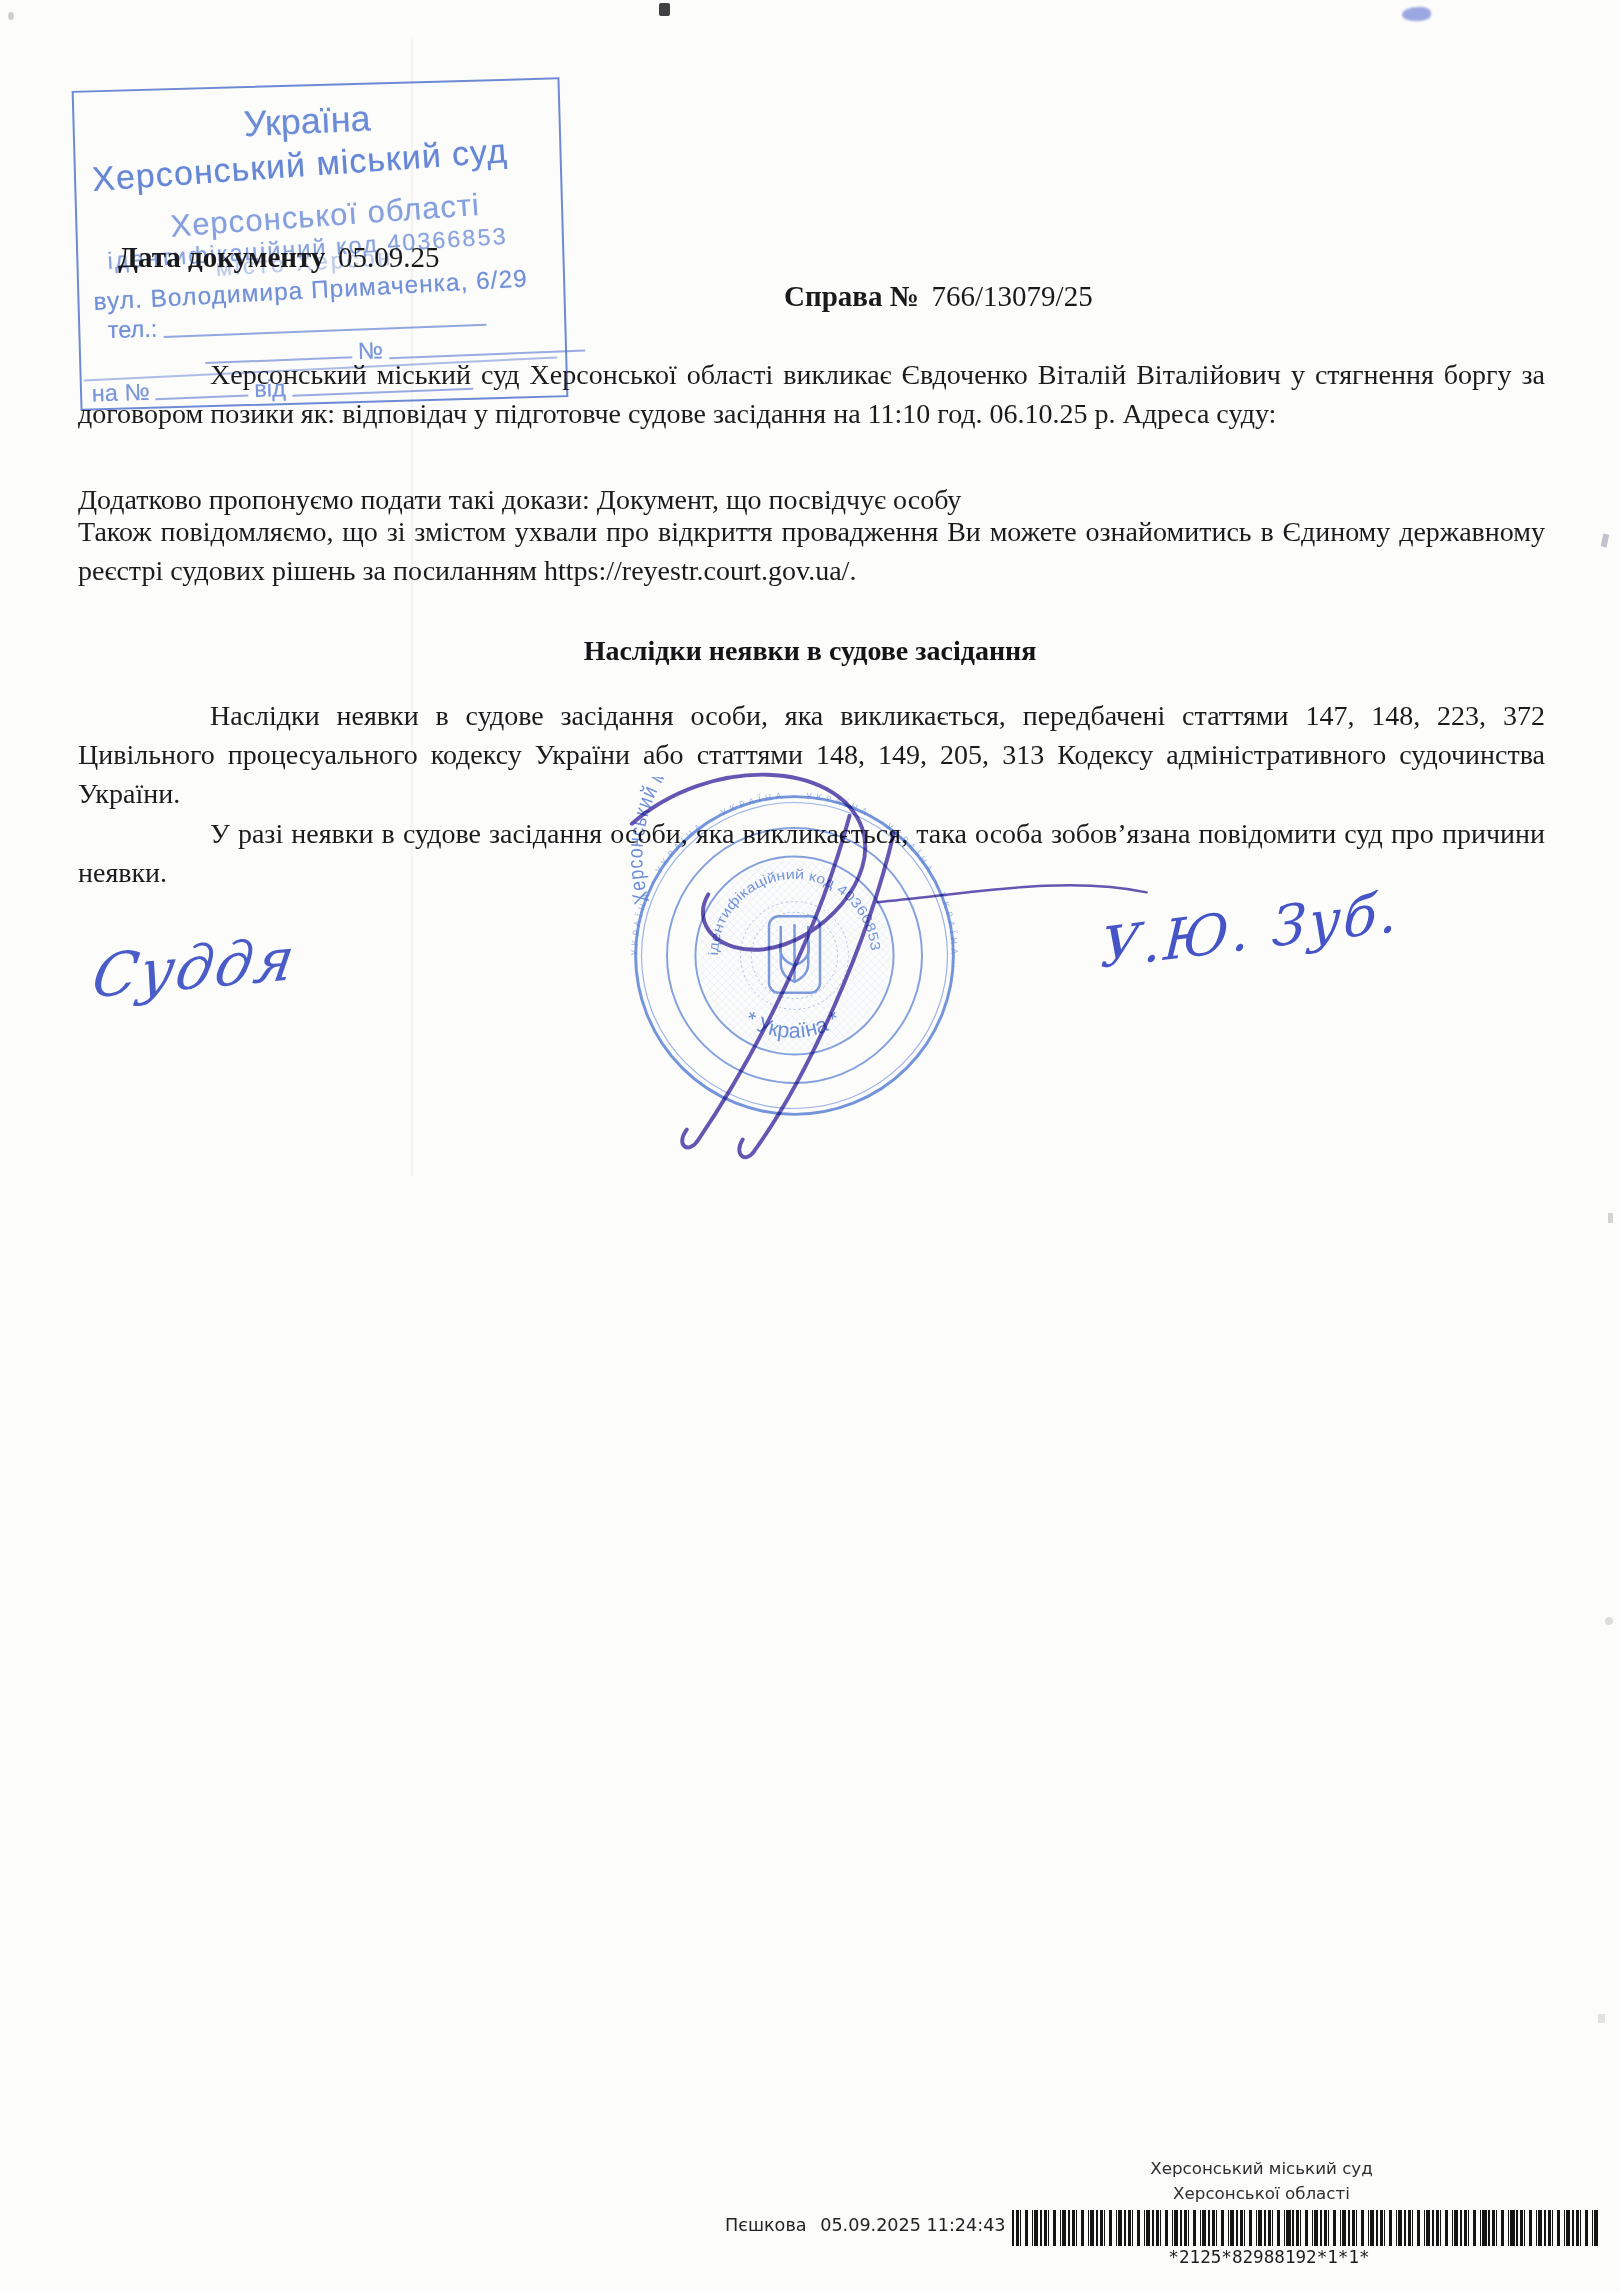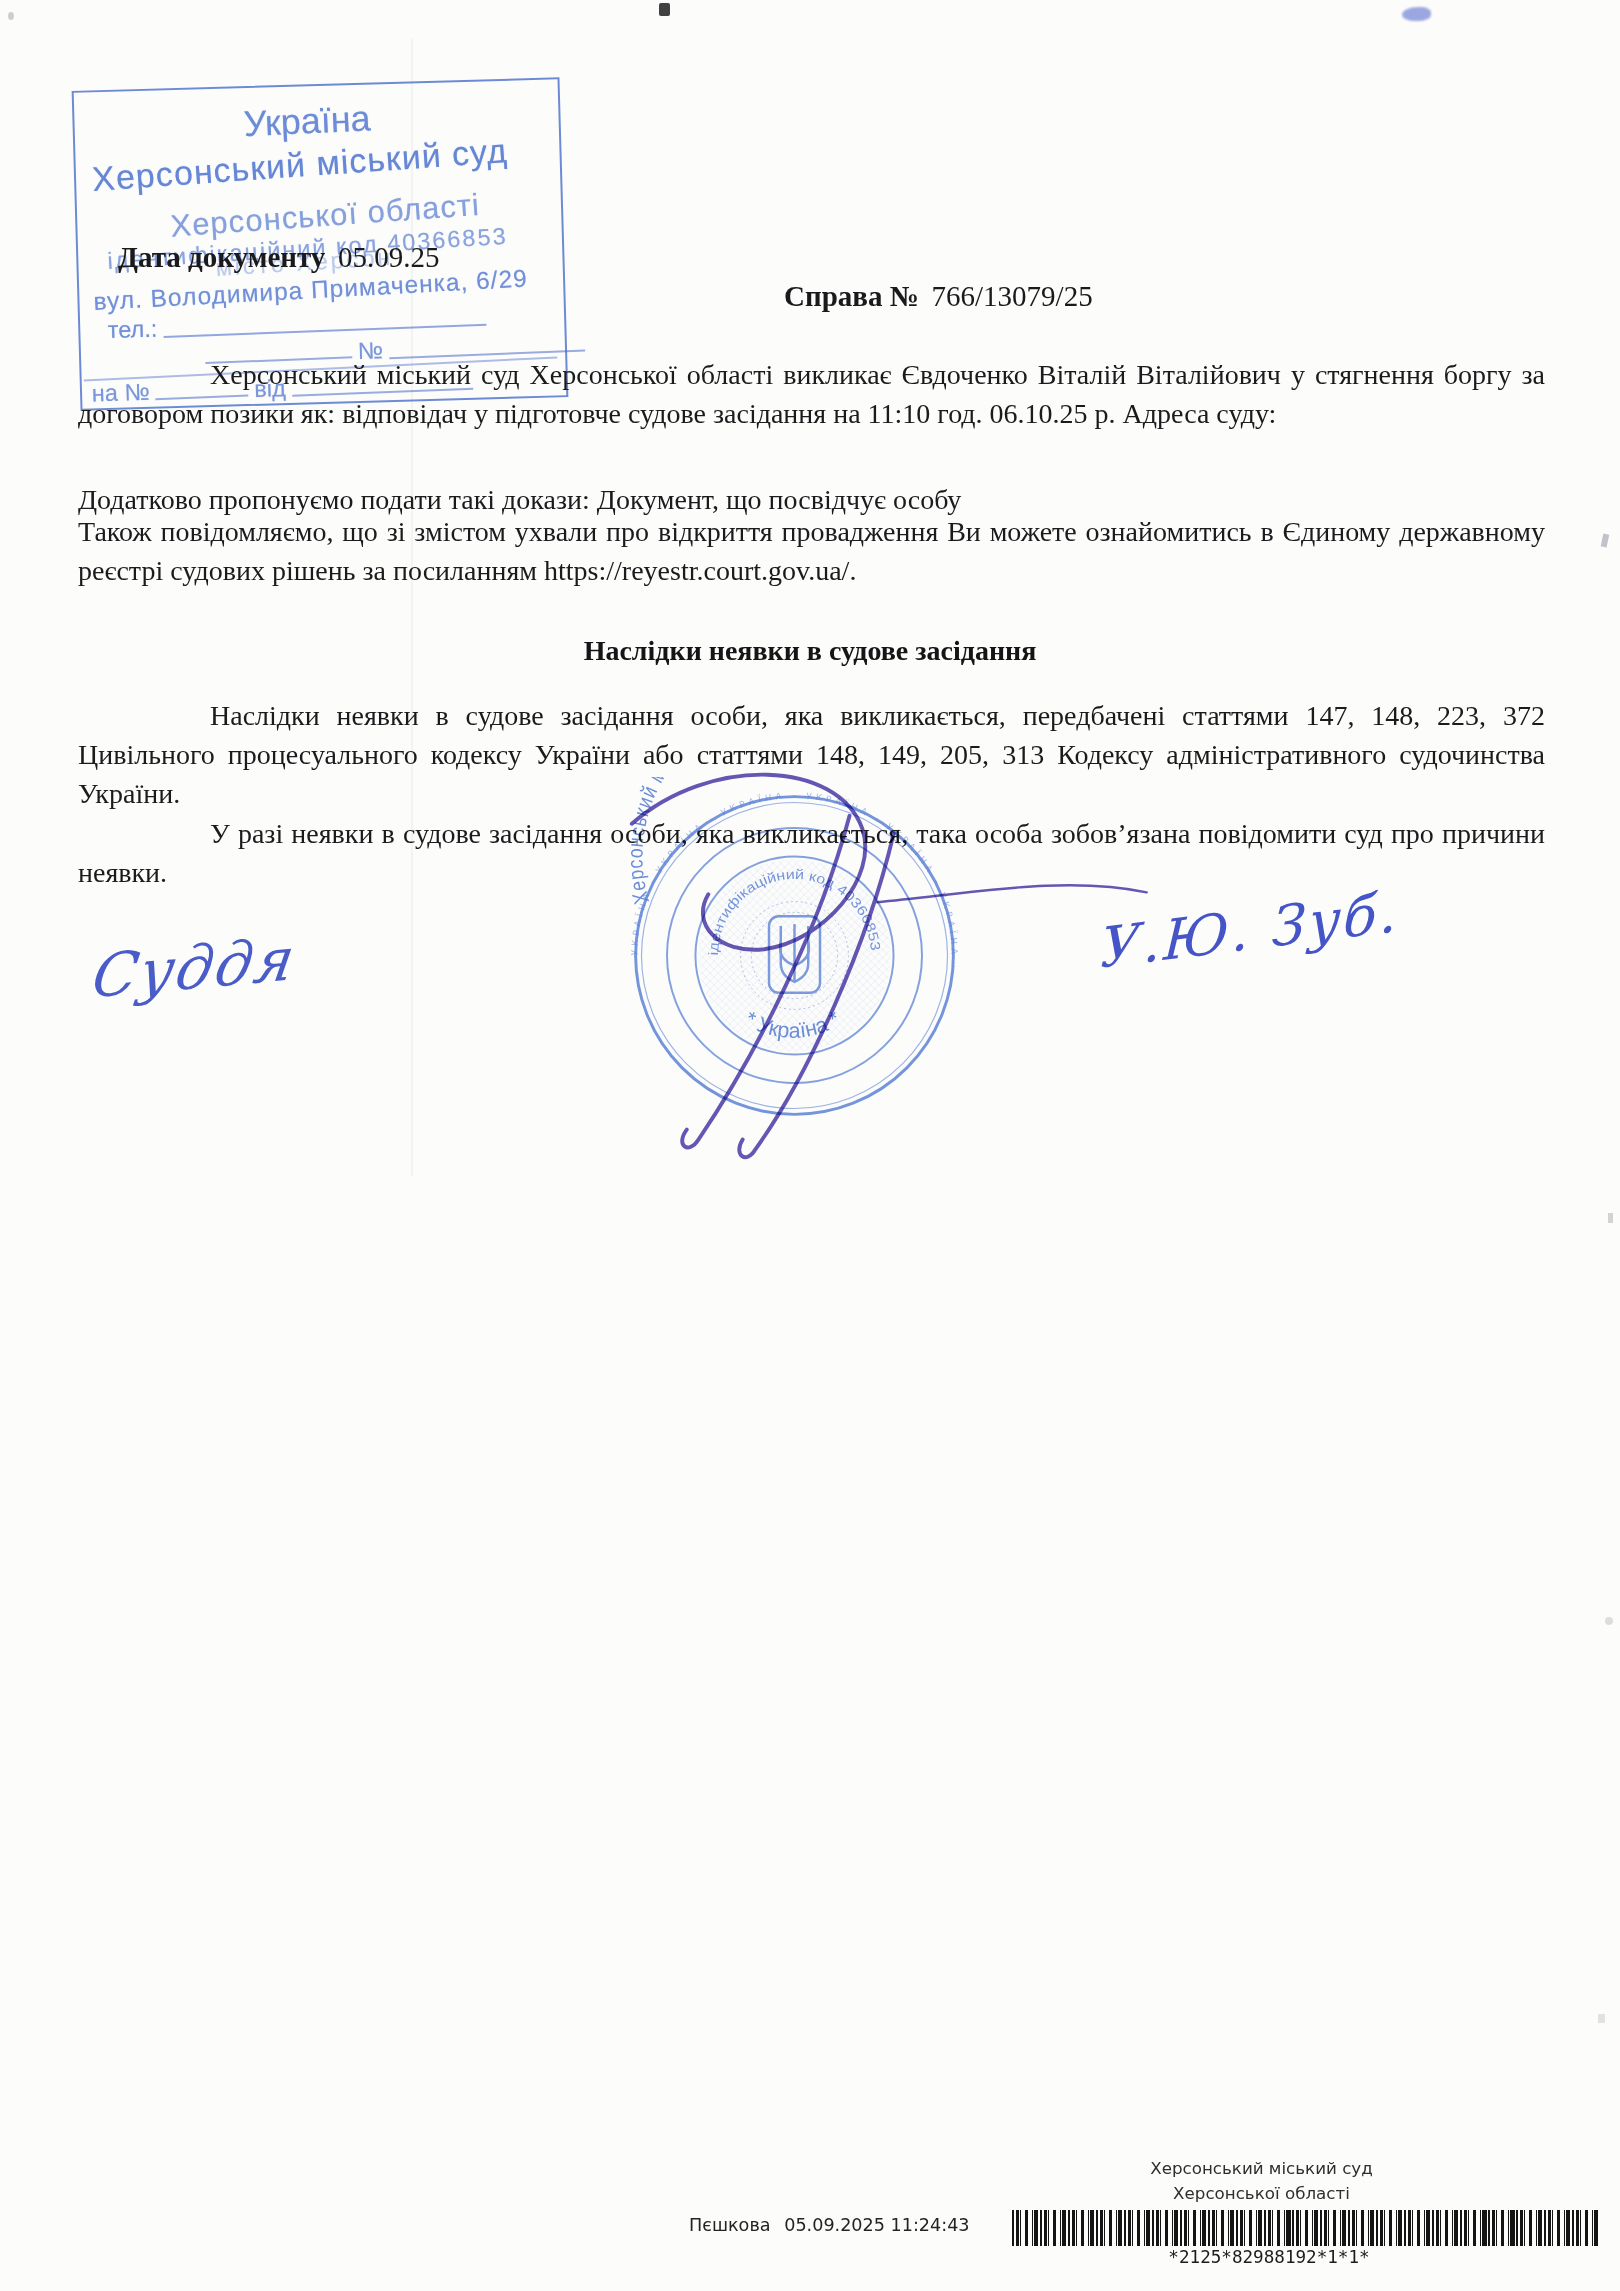--- a/index.html
+++ b/index.html
@@ -52,21 +52,21 @@
     transform:rotate(-5deg) skewX(-14deg);letter-spacing:2px;opacity:.92;}
   .hw-name{left:1100px;top:898px;font-size:55px;color:#3646c2;
     transform:rotate(-7deg) skewX(-10deg);letter-spacing:2.9px;opacity:.92;}
   
   .seal{position:absolute;left:616px;top:777px;mix-blend-mode:multiply;opacity:.92;}
   .sig{position:absolute;left:573px;top:755px;mix-blend-mode:multiply;}
   
   .footer-court{position:absolute;left:1046px;width:431px;text-align:center;
     font-family:"DejaVu Sans", sans-serif;font-size:16.7px;color:#2e2e30;}
   .fc1{top:2158px;} .fc2{top:2183px;}
-  .clerk-line{position:absolute;left:689px;top:2215px;
+  .clerk-line{position:absolute;left:725px;top:2215px;
     font-family:"DejaVu Sans", sans-serif;font-size:17.6px;color:#232325;white-space:nowrap;}
   .clerk-line .dt{margin-left:13.7px;}
   .barcode{position:absolute;left:1012px;top:2210px;width:588px;height:36px;
     background:repeating-linear-gradient(90deg,
       #141414 0 2px, transparent 2px 3.9px,
       #141414 3.9px 6.9px, transparent 6.9px 7.8px,
       #141414 7.8px 8.8px, transparent 8.8px 12.7px,
       #141414 12.7px 15.7px, transparent 15.7px 19.6px,
       #141414 19.6px 20.6px, transparent 20.6px 22.5px,
       #141414 22.5px 26.5px, transparent 26.5px 28px);}

